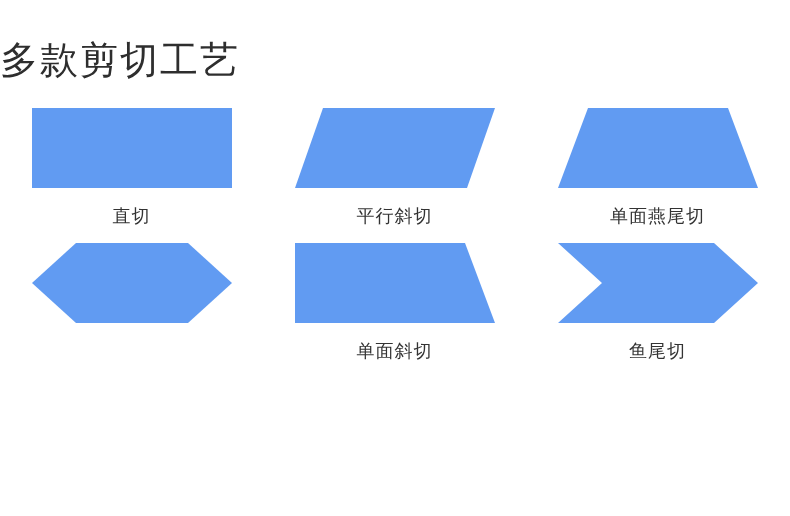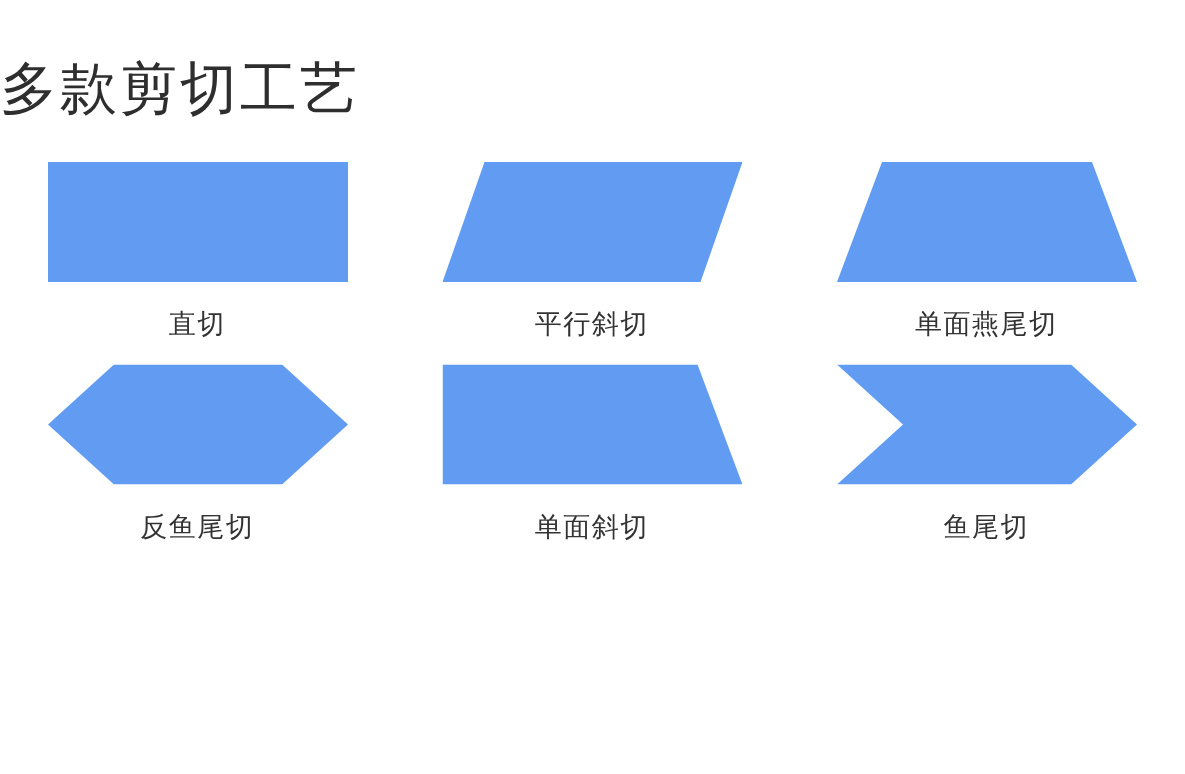--- a/index.html
+++ b/index.html
@@ -110,21 +110,20 @@
     </div>
 
 
     <div class="row">
       <div class="cell">
         <div class="shape-box">
           <svg class="shape-svg" viewBox="0 0 200 80" preserveAspectRatio="none">
             <polygon points="44,0 156,0 200,40 156,80 44,80 0,40" fill="#619bf2"></polygon>
           </svg>
         </div>
-        <div class="cell-label">反鱼尾切</div>
       </div>
 
       <div class="cell">
         <div class="shape-box">
           <svg class="shape-svg" viewBox="0 0 200 80" preserveAspectRatio="none">
             <polygon points="0,0 170,0 200,80 0,80" fill="#619bf2"></polygon>
           </svg>
         </div>
         <div class="cell-label">单面斜切</div>
       </div>

